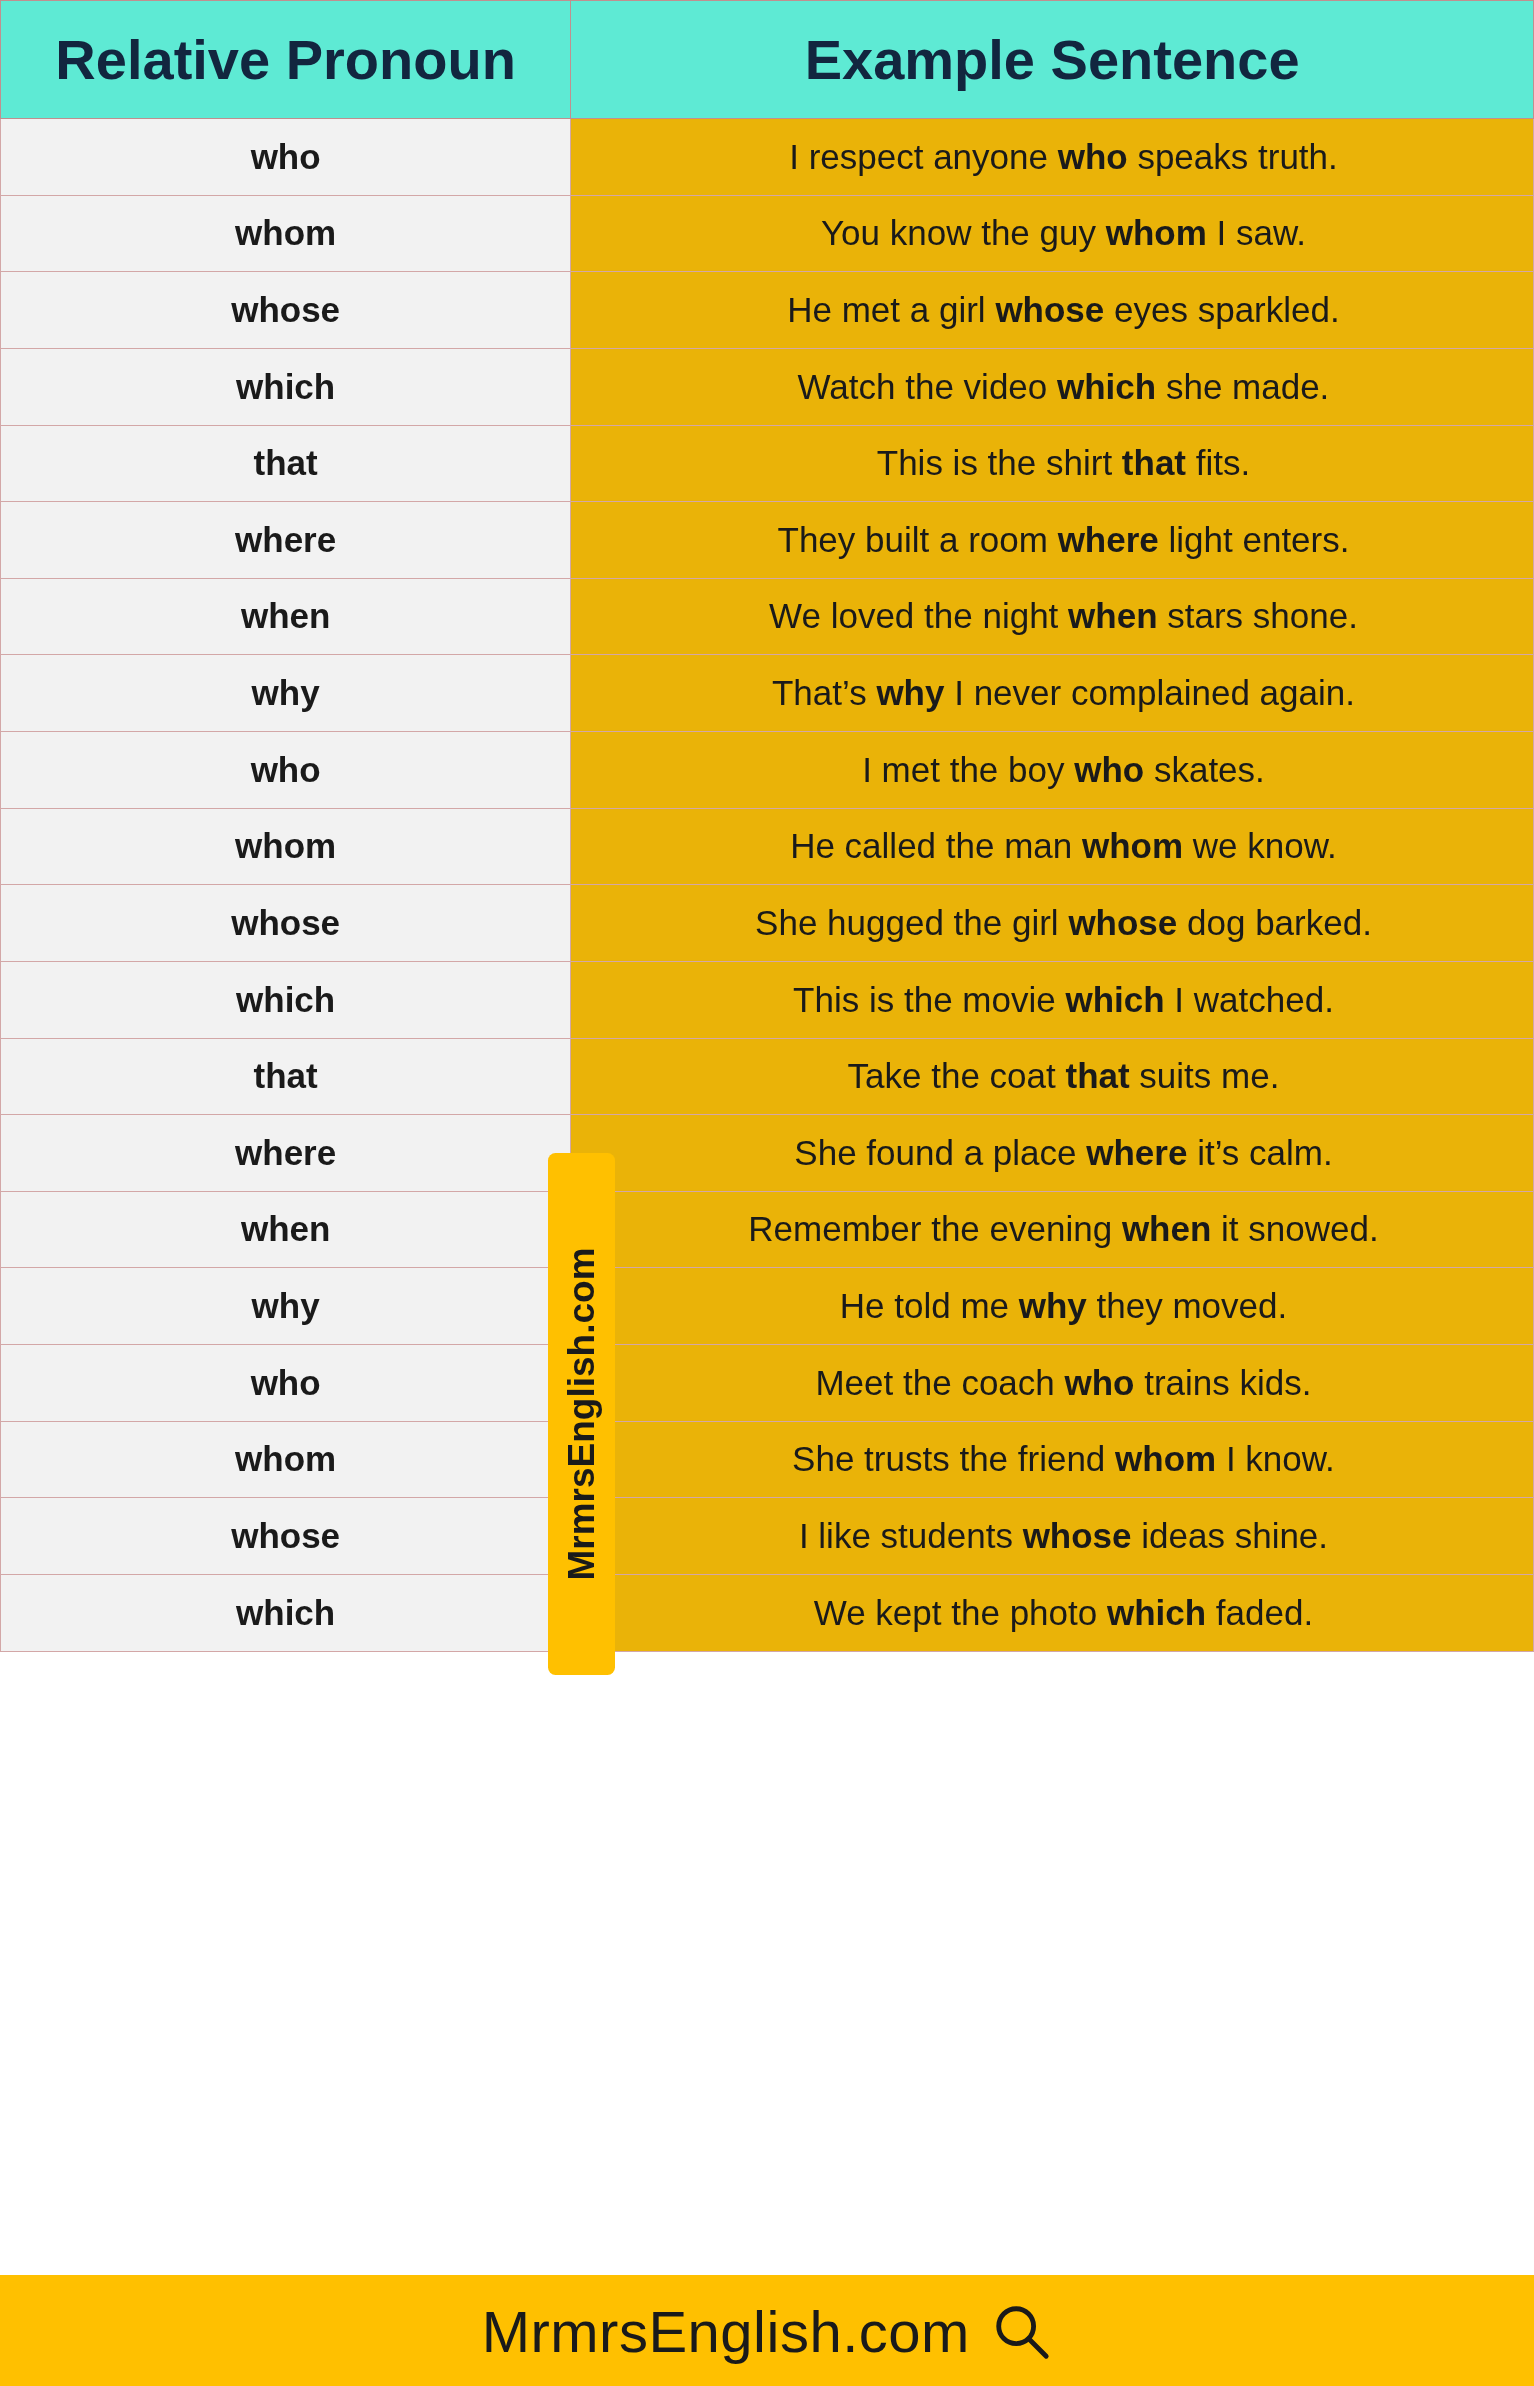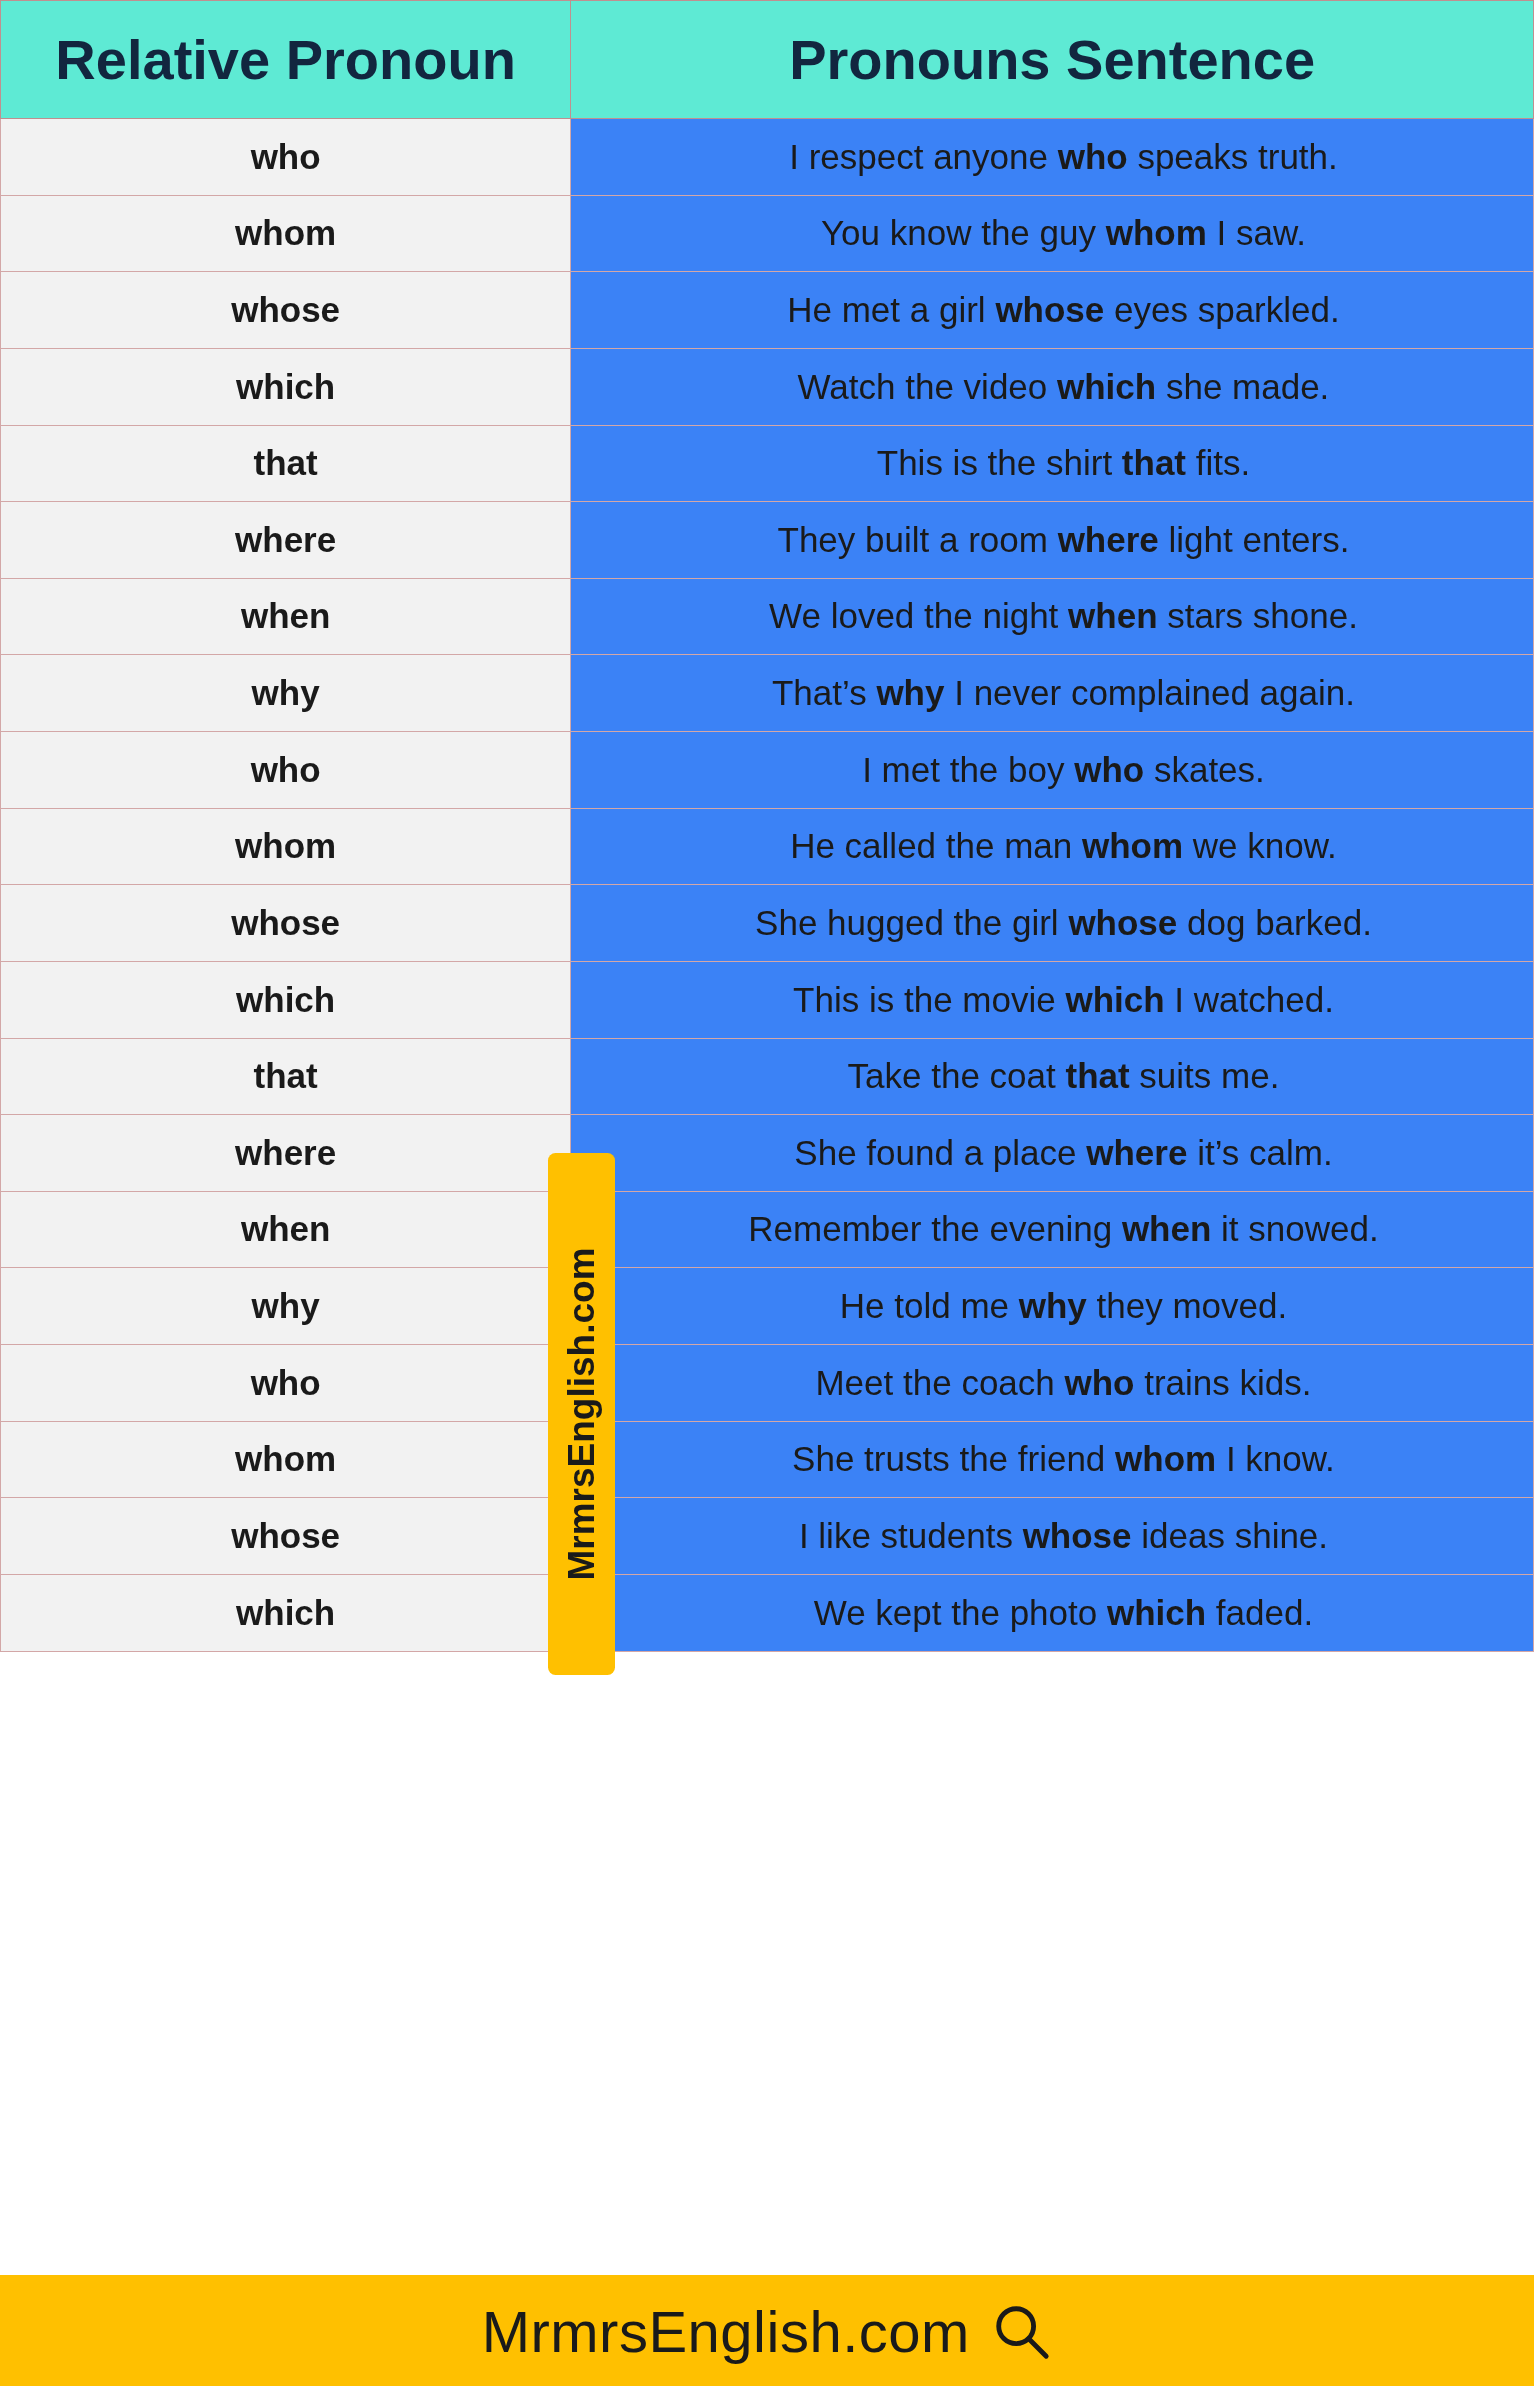--- a/index.html
+++ b/index.html
@@ -76,21 +76,21 @@
     text-align: center;
     line-height: 1.15;
     font-family: "Liberation Sans", sans-serif;
     margin-top: 24px;
   }
   tbody td.col-pronoun {
     font-weight: bold;
     background: #f2f2f2;
   }
   tbody td.col-example {
-    background: #3b82f6;
+    background: #eab308;
     padding-left: 32px;
   }
   tbody td.col-example b {
     font-weight: bold;
   }
 
   
   .watermark {
     position: absolute;
     left: 548px;
@@ -143,21 +143,21 @@
 
   <div class="table-wrap">
     <table class="main">
       <colgroup>
           <col class="c1">
           <col class="c2">
         </colgroup>
       <thead>
         <tr>
           <th class="th-pronoun">Relative Pronoun</th>
-          <th class="th-example">Pronouns Sentence</th>
+          <th class="th-example">Example Sentence</th>
         </tr>
       </thead>
       <tbody id="table-body">
           <tr>
             <td class="col-pronoun">who</td>
             <td class="col-example">I respect anyone <b>who</b> speaks truth.</td>
           </tr>
           <tr>
             <td class="col-pronoun">whom</td>
             <td class="col-example">You know the guy <b>whom</b> I saw.</td>

